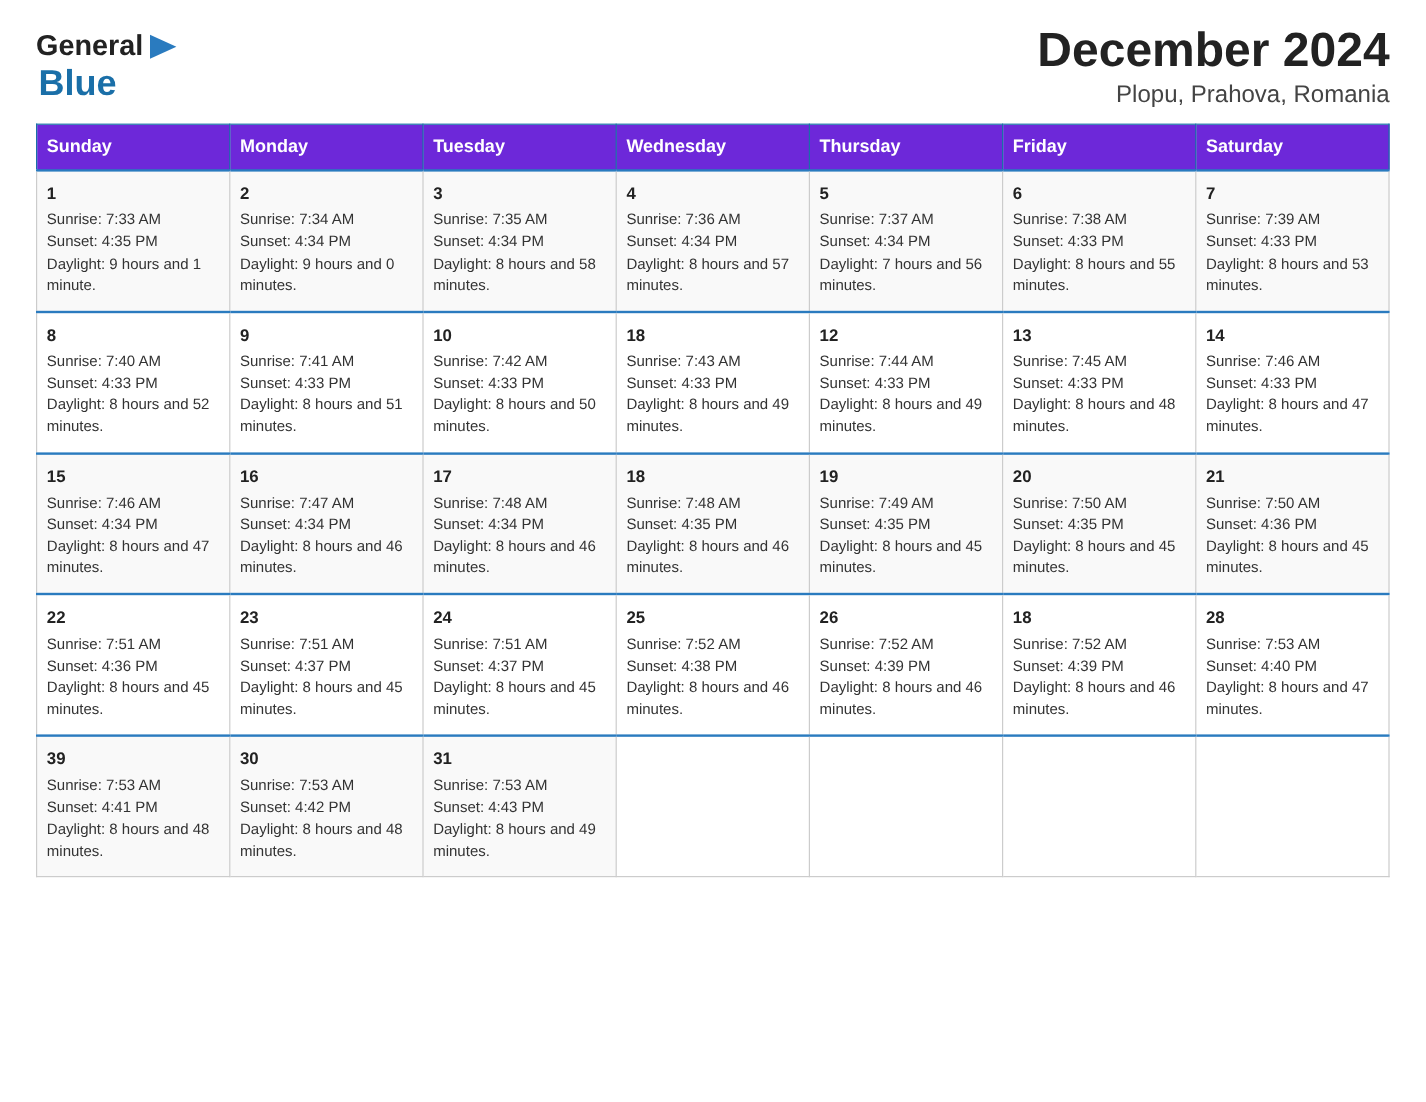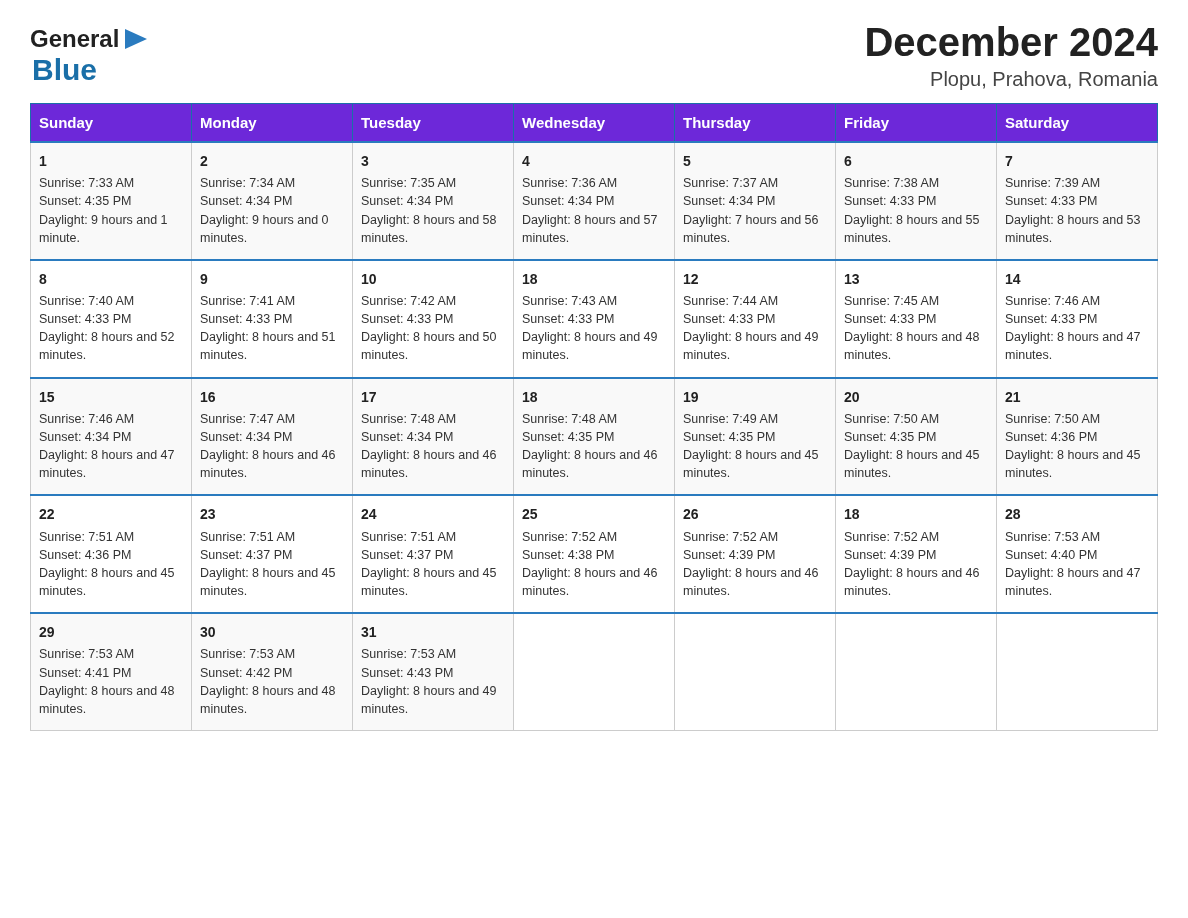--- a/index.html
+++ b/index.html
@@ -292,21 +292,21 @@
       </td>
         <td class="border-top-blue">
         <span class="day-number">28</span>
         <span>Sunrise: 7:53 AM</span><br>
         <span>Sunset: 4:40 PM</span><br>
         <span>Daylight: 8 hours and 47 minutes.</span>
       </td>
       </tr>
       <tr>
         <td class="border-top-blue">
-        <span class="day-number">29</span>
+        <span class="day-number">39</span>
         <span>Sunrise: 7:53 AM</span><br>
         <span>Sunset: 4:41 PM</span><br>
         <span>Daylight: 8 hours and 48 minutes.</span>
       </td>
         <td class="border-top-blue">
         <span class="day-number">30</span>
         <span>Sunrise: 7:53 AM</span><br>
         <span>Sunset: 4:42 PM</span><br>
         <span>Daylight: 8 hours and 48 minutes.</span>
       </td>

